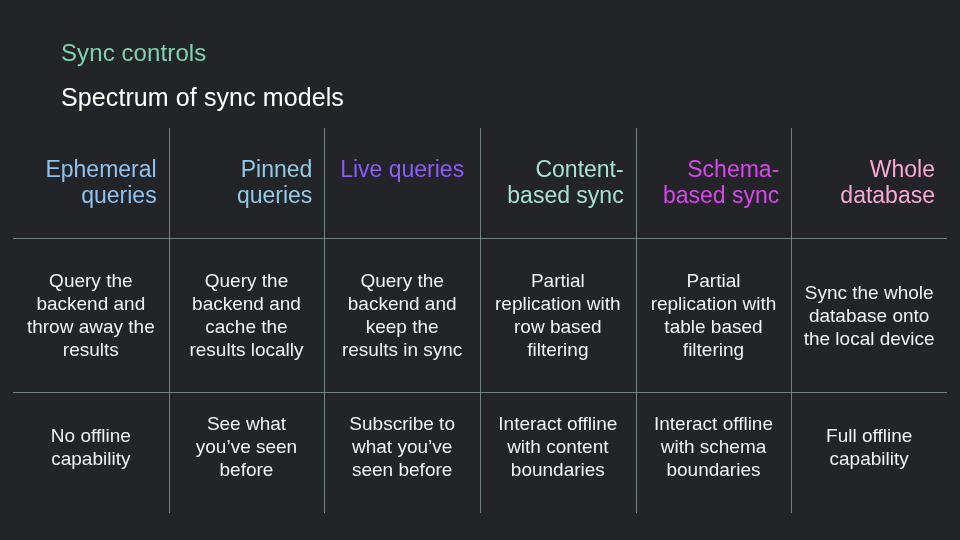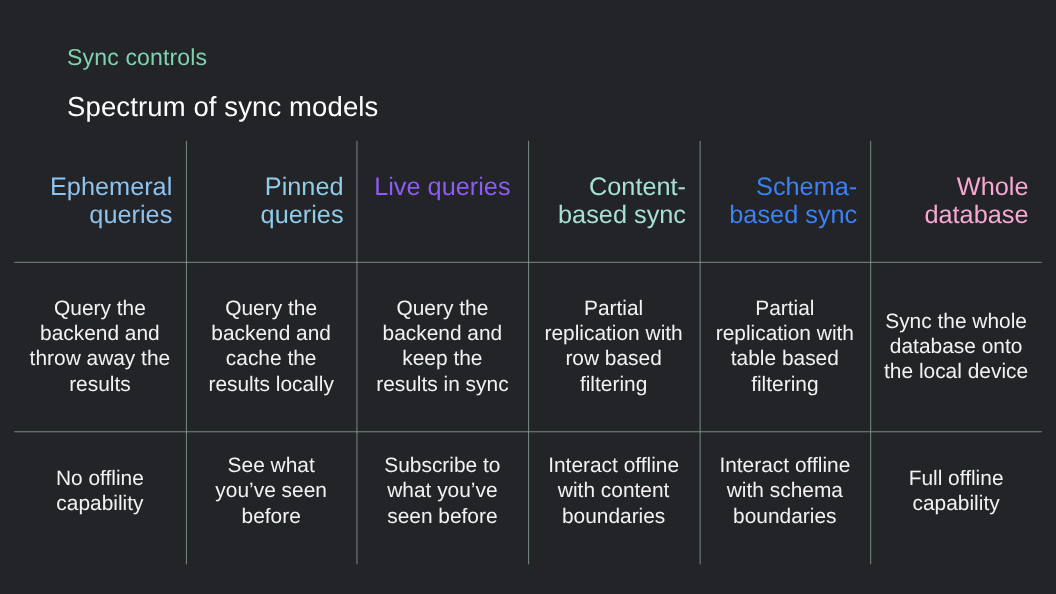--- a/index.html
+++ b/index.html
@@ -19,21 +19,21 @@
     height: 540px;
     background: #222427;
     box-sizing: border-box;
   }
   .header {
     position: absolute;
     left: 61px;
     top: 40px;
   }
   .eyebrow {
-    font-size: 21px;
+    font-size: 24px;
     line-height: 25px;
     color: #7ed3ae;
     letter-spacing: 0.1px;
   }
   .title {
     font-size: 25px;
     line-height: 33px;
     color: #ffffff;
     letter-spacing: 0.1px;
     margin-top: 16px;
@@ -136,21 +136,21 @@
       </div>
       <div class="cell head-cell" style="color: rgb(143, 204, 232);">
         <span>Pinned queries</span>
       </div>
       <div class="cell head-cell" style="color: #8b5cf6;">
         <span>Live queries</span>
       </div>
       <div class="cell head-cell" style="color: rgb(166, 226, 210);">
         <span>Content-based sync</span>
       </div>
-      <div class="cell head-cell" style="color: #3b82f6;">
+      <div class="cell head-cell" style="color: #d946ef;">
         <span>Schema-based sync</span>
       </div>
       <div class="cell head-cell" style="color: #f9a8d4;">
         <span>Whole database</span>
       </div>
 
       <div class="cell body-cell">
         <span>Query the backend and throw away the results</span>
       </div>
       <div class="cell body-cell">

